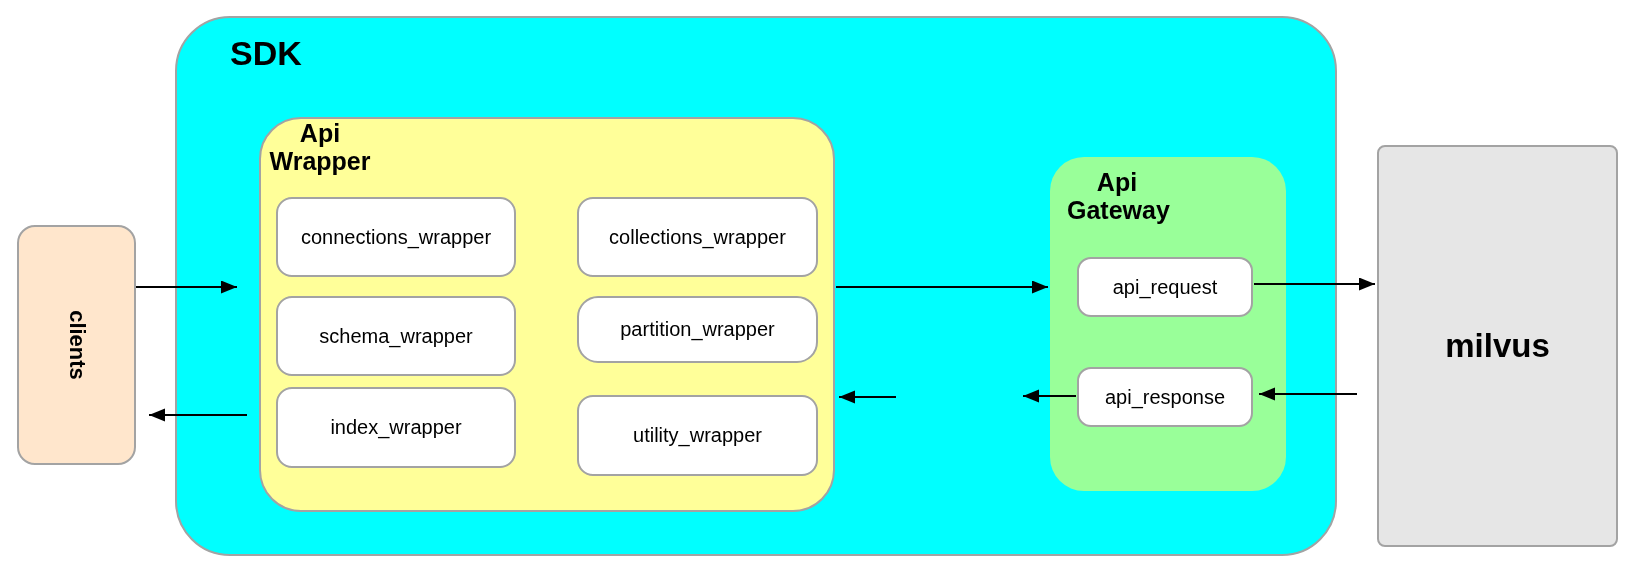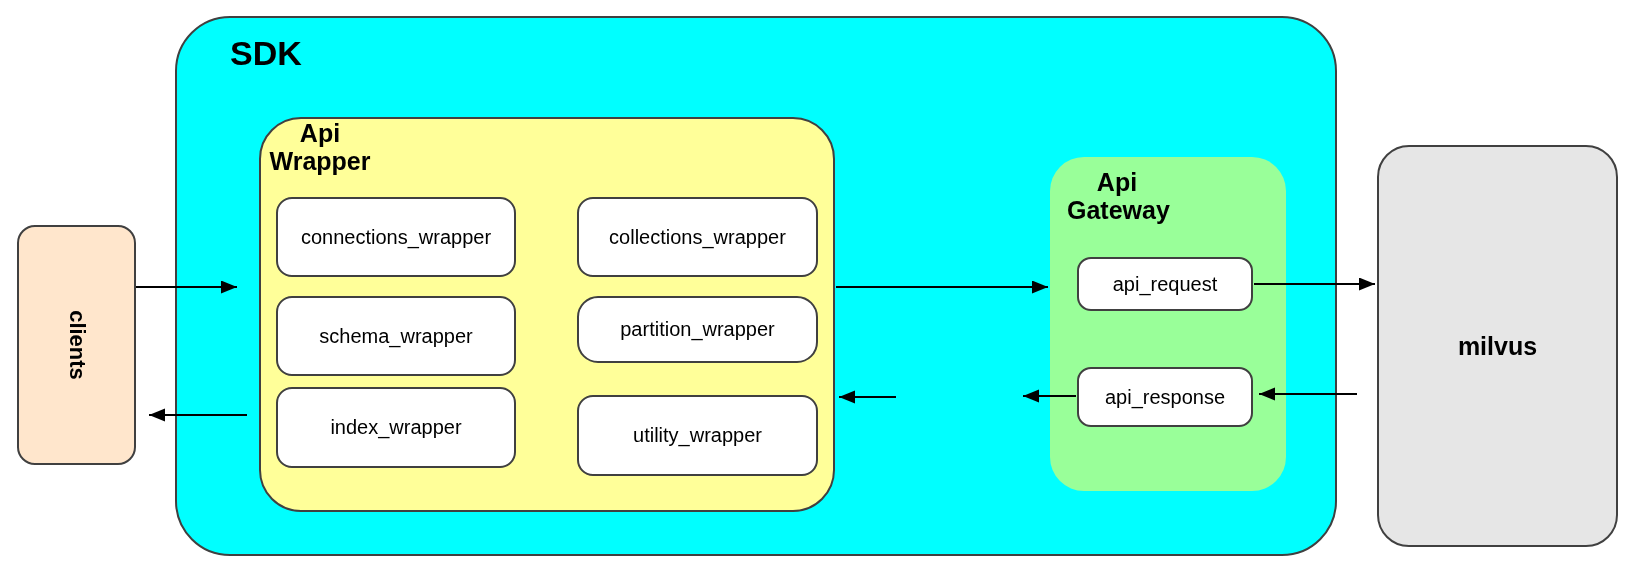--- a/index.html
+++ b/index.html
@@ -6,21 +6,21 @@
   .canvas{
     position:relative;
     width:1634px;height:574px;
     background:#ffffff;
     font-family:"Liberation Sans", sans-serif;
     overflow:hidden;
   }
   .node{
     position:absolute;
     box-sizing:border-box;
-    border:2px solid #404040;
+    border:2px solid #a3a3a3;
     display:flex;
     align-items:center;
     justify-content:center;
     color:#000000;
   }
   .container-label{
     position:absolute;
     font-weight:bold;
     color:#000000;
     white-space:pre-line;
@@ -60,27 +60,27 @@
   .b-index{left:276px;top:387px;width:240px;height:81px;}
   .b-utility{left:577px;top:395px;width:241px;height:81px;}
   .b-checker{left:897px;top:365px;width:120px;height:62px;border-radius:12px;}
   
   .api-gateway{
     left:1050px;top:157px;width:236px;height:334px;
     background:#99FF99;border-radius:34px;
     border:none;
   }
   .api-gateway-label{left:1067px;top:168px;width:100px;font-size:25px;}
-  .b-request{left:1077px;top:257px;width:176px;height:54px;border-radius:14px;}
+  .b-request{left:1077px;top:257px;width:176px;height:60px;border-radius:14px;}
   .b-response{left:1077px;top:367px;width:176px;height:60px;border-radius:14px;text-align:center;}
   
   .milvus{
     left:1377px;top:145px;width:241px;height:402px;
-    background:#E6E6E6;border-radius:32px;
-    font-weight:bold;font-size:25px;
+    background:#E6E6E6;border-radius:8px;
+    font-weight:bold;font-size:33px;
   }
   .edges-svg{
     position:absolute;left:0;top:0;width:1634px;height:574px;
     pointer-events:none;
   }
   .edge{stroke:#000000;stroke-width:2px;}
 </style>
 </head>
 <body>
 

